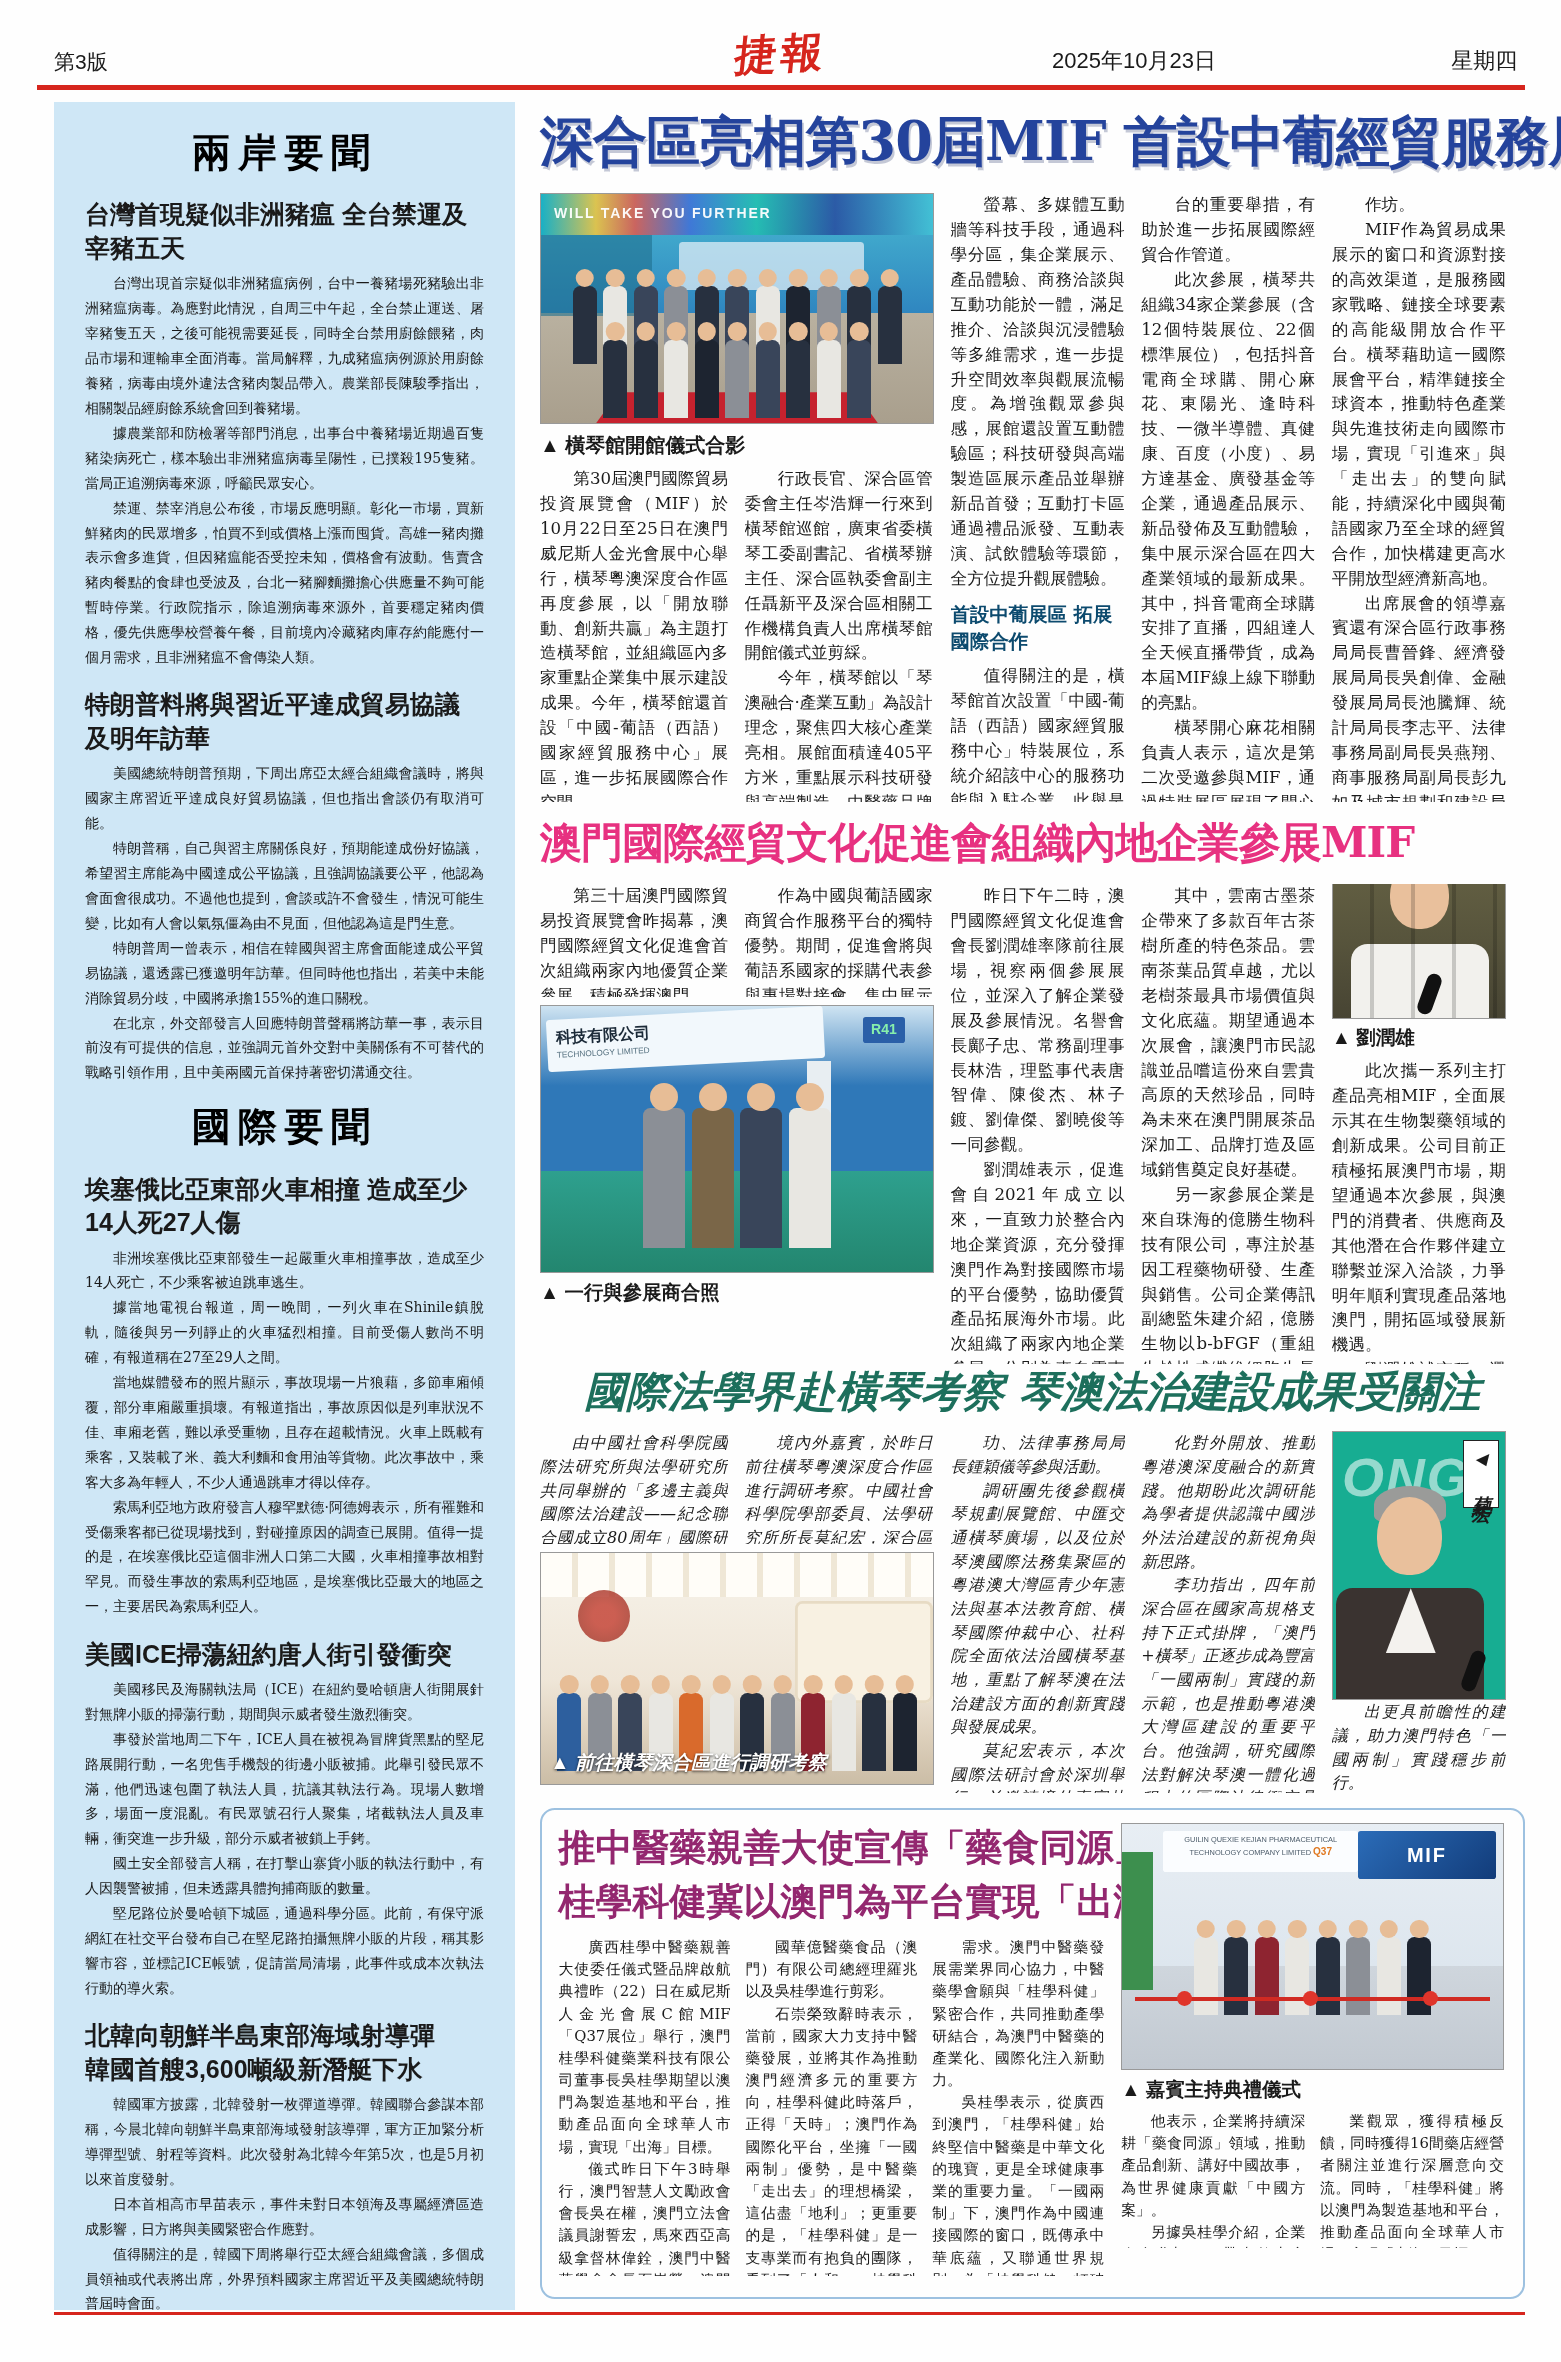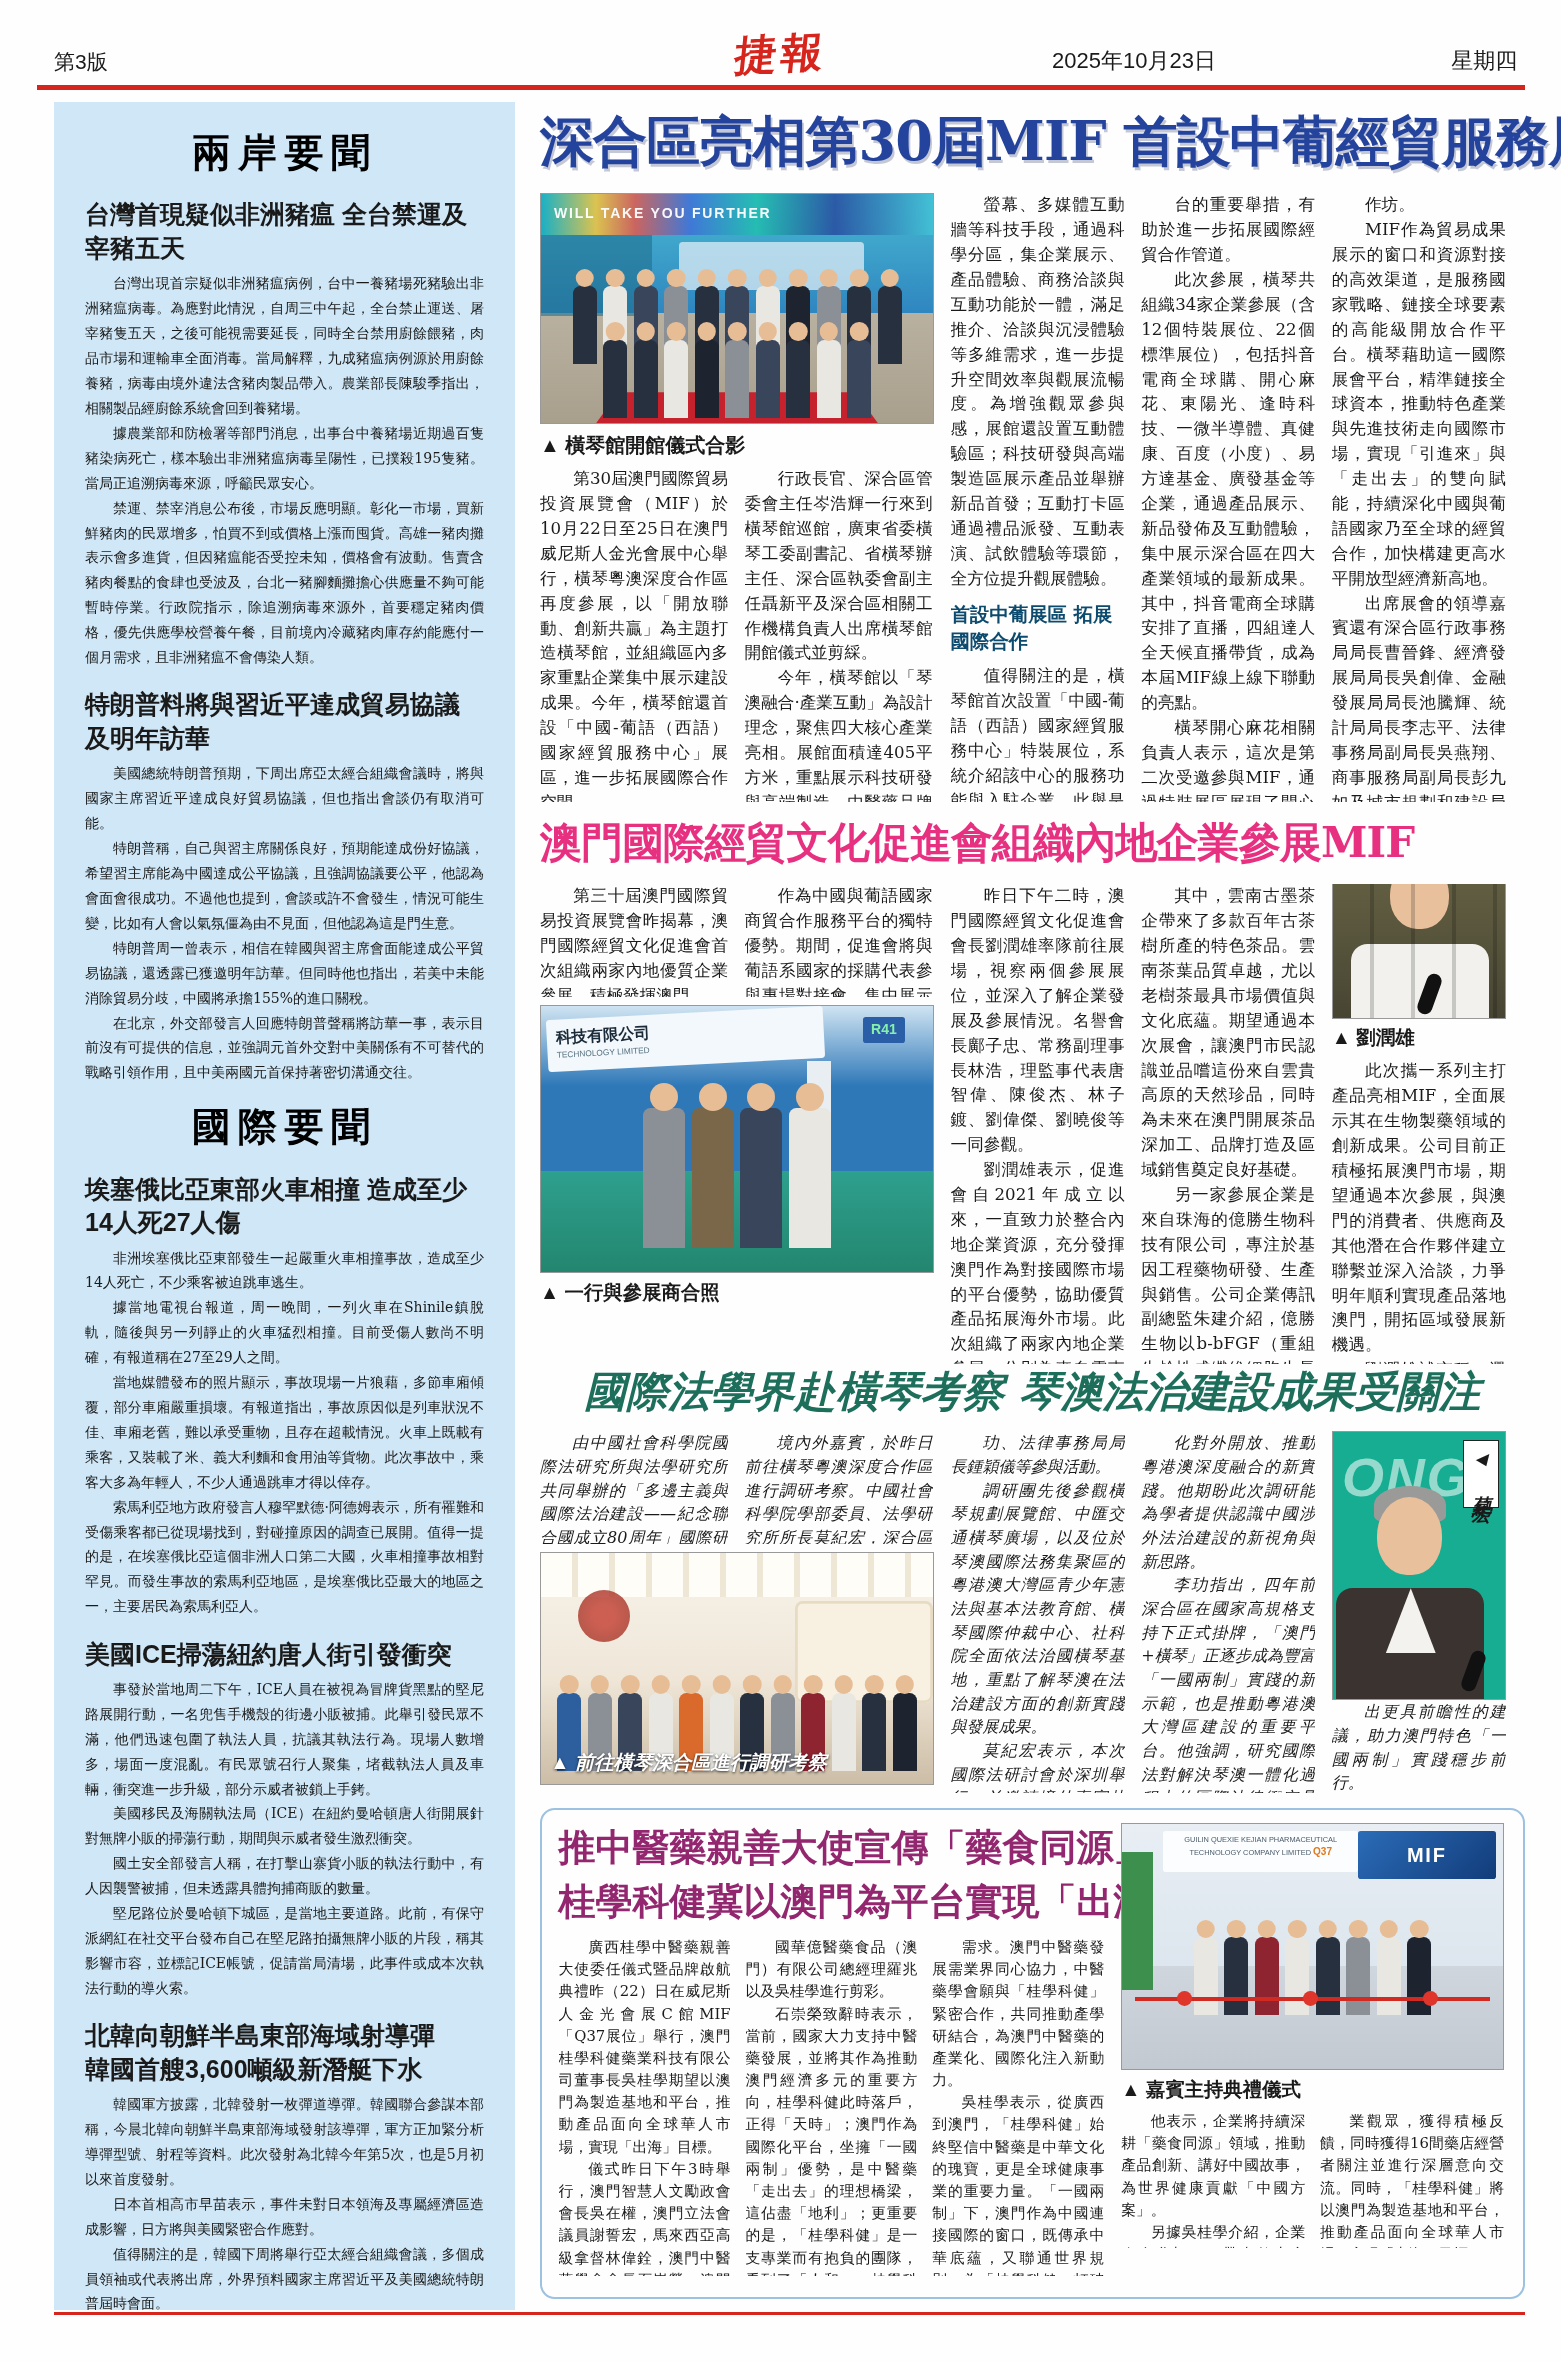--- a/index.html
+++ b/index.html
@@ -171,24 +171,24 @@
           <p class="lpara">非洲埃塞俄比亞東部發生一起嚴重火車相撞事故，造成至少14人死亡，不少乘客被迫跳車逃生。</p>
           <p class="lpara">據當地電視台報道，周一晚間，一列火車在Shinile鎮脫軌，隨後與另一列靜止的火車猛烈相撞。目前受傷人數尚不明確，有報道稱在27至29人之間。</p>
           <p class="lpara">當地媒體發布的照片顯示，事故現場一片狼藉，多節車廂傾覆，部分車廂嚴重損壞。有報道指出，事故原因似是列車狀況不佳、車廂老舊，難以承受重物，且存在超載情況。火車上既載有乘客，又裝載了米、義大利麵和食用油等貨物。此次事故中，乘客大多為年輕人，不少人通過跳車才得以倖存。</p>
           <p class="lpara">索馬利亞地方政府發言人穆罕默德·阿德姆表示，所有罹難和受傷乘客都已從現場找到，對碰撞原因的調查已展開。值得一提的是，在埃塞俄比亞這個非洲人口第二大國，火車相撞事故相對罕見。而發生事故的索馬利亞地區，是埃塞俄比亞最大的地區之一，主要居民為索馬利亞人。</p>
         </div>
     </div>
 
     <div class="l-art">
       <h3>美國ICE掃蕩紐約唐人街引發衝突</h3>
       <div>
+          <p class="lpara">美國移民及海關執法局（ICE）在紐約曼哈頓唐人街開展針對無牌小販的掃蕩行動，期間與示威者發生激烈衝突。</p>
           <p class="lpara">事發於當地周二下午，ICE人員在被視為冒牌貨黑點的堅尼路展開行動，一名兜售手機殼的街邊小販被捕。此舉引發民眾不滿，他們迅速包圍了執法人員，抗議其執法行為。現場人數增多，場面一度混亂。有民眾號召行人聚集，堵截執法人員及車輛，衝突進一步升級，部分示威者被鎖上手銬。</p>
-          <p class="lpara">美國移民及海關執法局（ICE）在紐約曼哈頓唐人街開展針對無牌小販的掃蕩行動，期間與示威者發生激烈衝突。</p>
           <p class="lpara">國土安全部發言人稱，在打擊山寨貨小販的執法行動中，有人因襲警被捕，但未透露具體拘捕商販的數量。</p>
-          <p class="lpara">堅尼路位於曼哈頓下城區，是當地主要道路。此前，有保守派網紅在社交平台發布自己在堅尼路拍攝無牌小販的片段，稱其影響市容，並標記ICE帳號，促請當局清場，此事件或成本次執法行動的導火索。</p>
+          <p class="lpara">堅尼路位於曼哈頓下城區，通過科學分區。此前，有保守派網紅在社交平台發布自己在堅尼路拍攝無牌小販的片段，稱其影響市容，並標記ICE帳號，促請當局清場，此事件或成本次執法行動的導火索。</p>
         </div>
     </div>
 
     <div class="l-art">
       <h3 style="margin-bottom:0">北韓向朝鮮半島東部海域射導彈</h3>
       <h3 style="margin-top:0">韓國首艘3,600噸級新潛艇下水</h3>
       <div>
           <p class="lpara">韓國軍方披露，北韓發射一枚彈道導彈。韓國聯合參謀本部稱，今晨北韓向朝鮮半島東部海域發射該導彈，軍方正加緊分析導彈型號、射程等資料。此次發射為北韓今年第5次，也是5月初以來首度發射。</p>
           <p class="lpara">日本首相高市早苗表示，事件未對日本領海及專屬經濟區造成影響，日方將與美國緊密合作應對。</p>
           <p class="lpara">值得關注的是，韓國下周將舉行亞太經合組織會議，多個成員領袖或代表將出席，外界預料國家主席習近平及美國總統特朗普屆時會面。</p>

